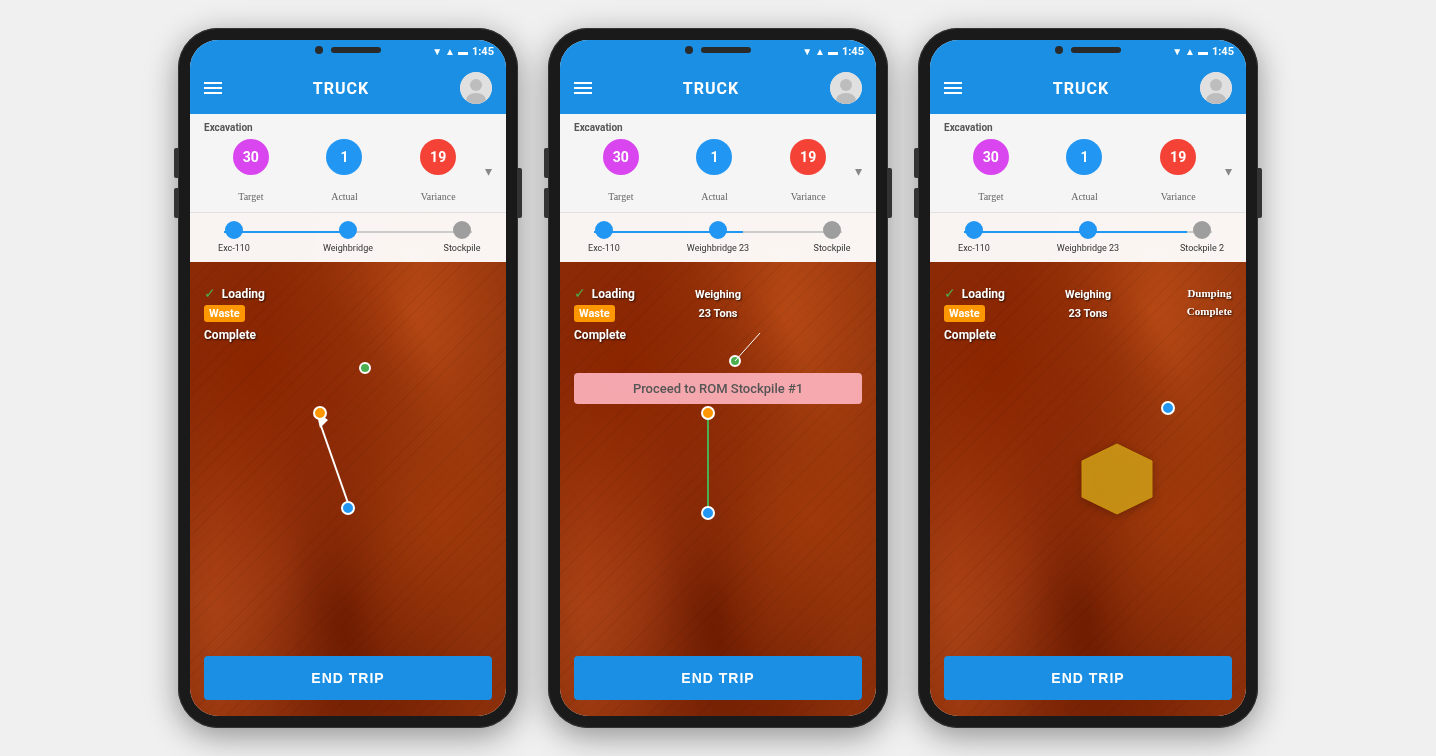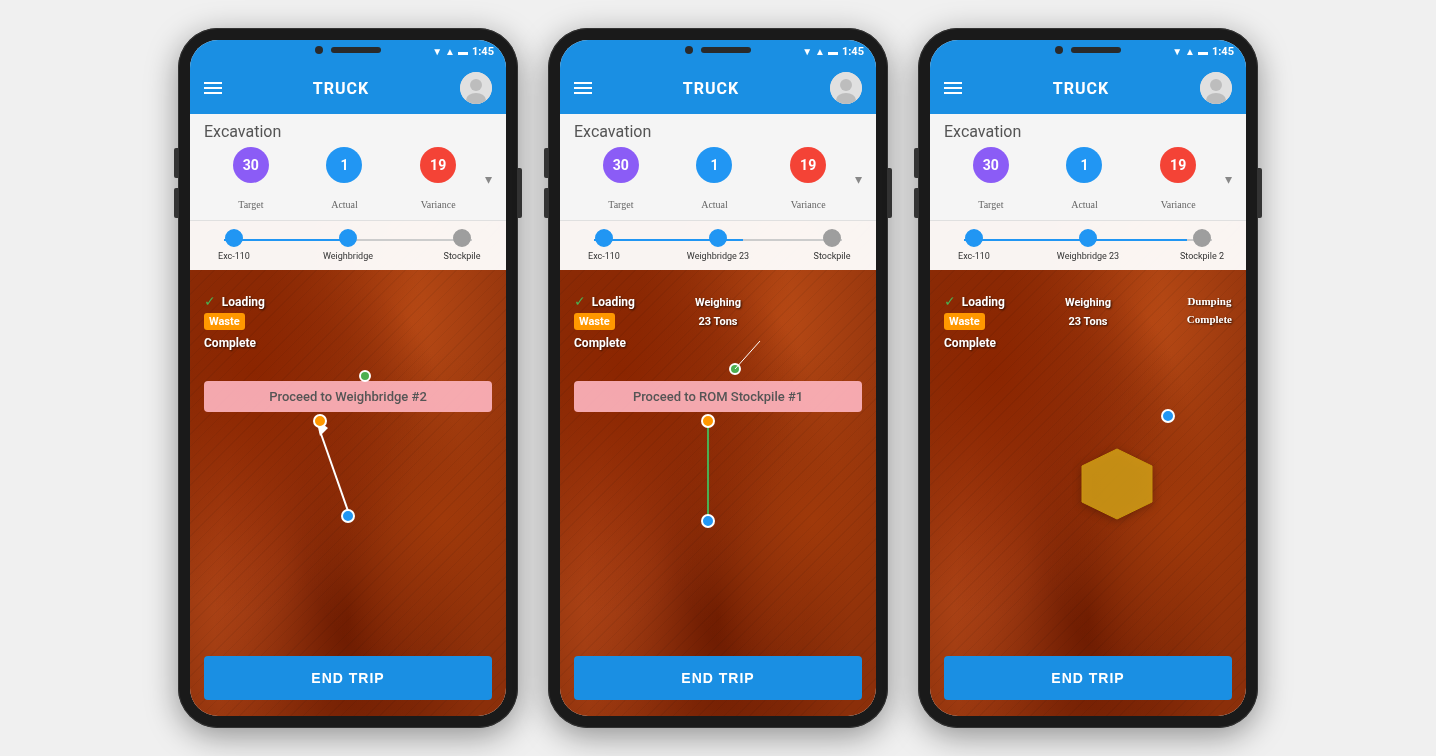--- a/index.html
+++ b/index.html
@@ -159,23 +159,24 @@
       height: 32px;
     }
 
     
     .stats-section {
       background: #f5f5f5;
       padding: 8px 14px 10px;
       border-bottom: 1px solid #e0e0e0;
     }
     .stats-label {
-      font-size: 16px;
+      font-size: 10px;
       color: #555;
       margin-bottom: 6px;
+      font-weight: bold;
     }
     .stats-row {
       display: flex;
       align-items: center;
       gap: 0;
     }
     .stat-item {
       display: flex;
       flex-direction: column;
       align-items: center;
@@ -185,21 +186,21 @@
       width: 36px;
       height: 36px;
       border-radius: 50%;
       display: flex;
       align-items: center;
       justify-content: center;
       font-size: 14px;
       font-weight: bold;
       color: white;
     }
-    .stat-badge.green { background: #8b5cf6; text-align: right; }
+    .stat-badge.green { background: #d946ef; text-align: right; }
     .stat-badge.blue { background: #2196f3; }
     .stat-badge.red { background: #f44336; }
     .stat-sub {
       font-size: 10px;
       color: #666;
       margin-top: 16px;
       font-family: Liberation Serif, serif;
     }
     .expand-arrow {
       color: #888;
@@ -454,23 +455,20 @@
           </div>
         </div>
 
         <div class="status-info" style="top:70px;">
           <span class="status-check">✓</span>
           <span class="status-info-text">Loading</span><br>
           <span class="status-badge-orange">Waste</span><br>
           <span class="status-info-text">Complete</span>
         </div>
 
-        <div class="instruction-banner" style="top: 160px;">
-          Proceed to Weighbridge #2
-        </div>
 
         <svg class="map-svg-overlay" viewBox="0 0 316 380" preserveAspectRatio="none">
 
           <line x1="158" y1="290" x2="130" y2="210" stroke="white" stroke-width="2"></line>
           <polygon points="126,198 130,215 138,207" fill="white"></polygon>
 
           <circle cx="130" cy="200" r="6" fill="#ff9800" stroke="white" stroke-width="2"></circle>
 
           <circle cx="158" cy="295" r="6" fill="#2196f3" stroke="white" stroke-width="2"></circle>
 

